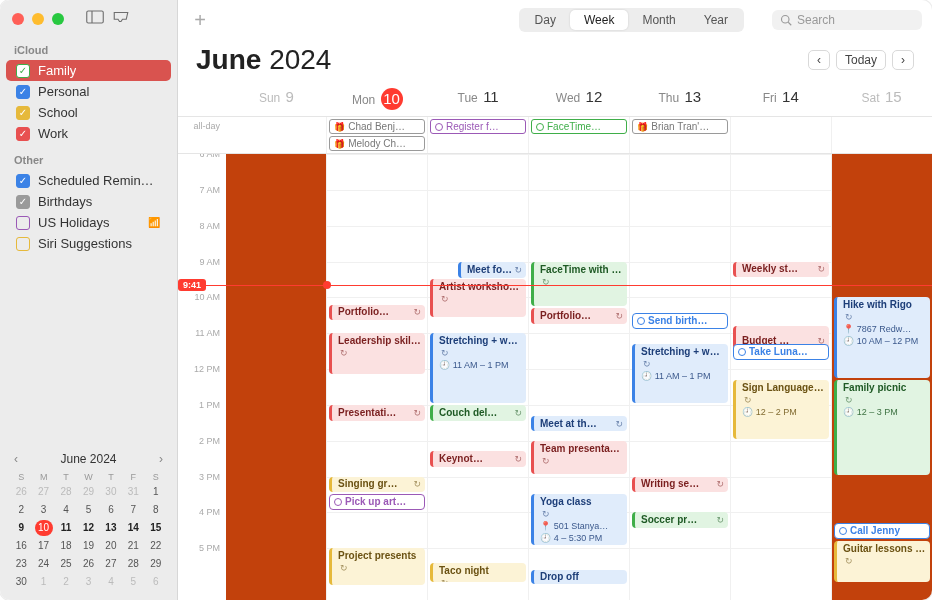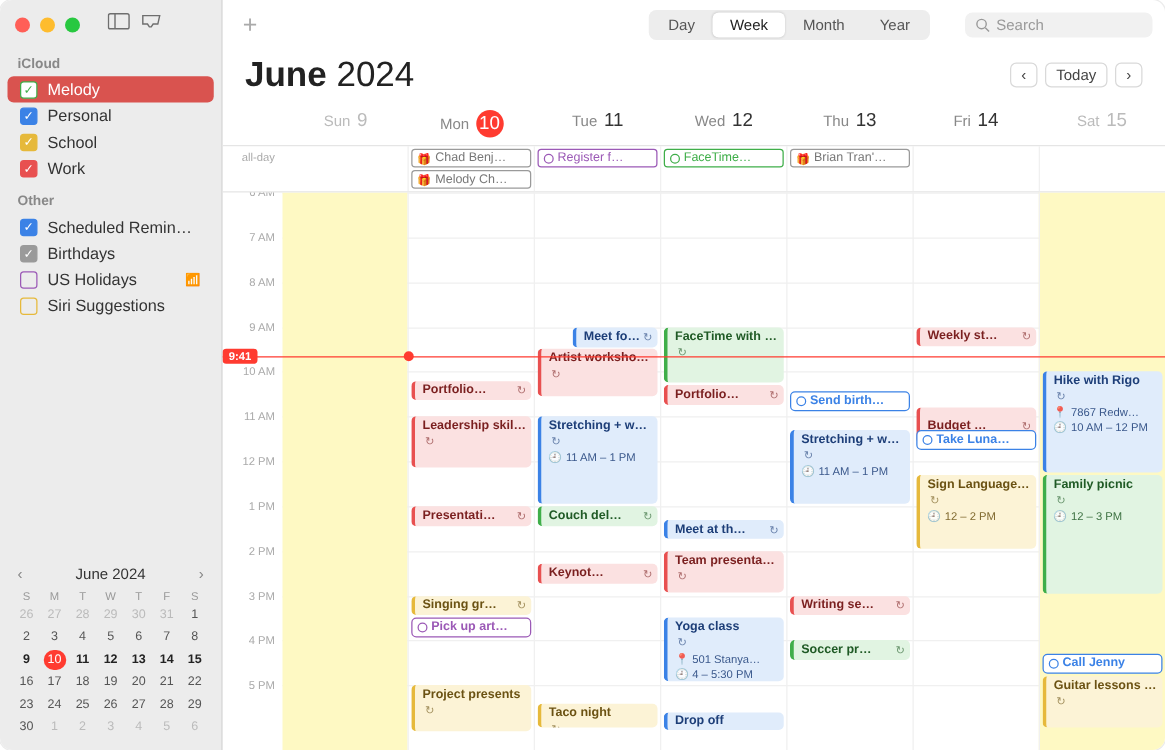--- a/index.html
+++ b/index.html
@@ -62,21 +62,21 @@
   .pill { font-size: 10px; border: 1px solid; border-radius: 3px; padding: 1px 4px; white-space: nowrap; overflow: hidden; text-overflow: ellipsis; background: #fff; display: flex; align-items: center; gap: 3px; }
   .pill .ring { width: 8px; height: 8px; border: 1.5px solid; border-radius: 50%; flex-shrink: 0; }
 
   .grid-wrap { flex: 1; position: relative; overflow: hidden; }
   .grid { display: flex; height: 100%; }
   .hours { width: 48px; position: relative; }
   .hour-label { position: absolute; right: 6px; font-size: 9px; color: #aaa; transform: translateY(-50%); }
   .cols { flex: 1; display: flex; position: relative; }
   .col { flex: 1; border-left: 1px solid #f0f0f0; position: relative; }
   .col:first-child { border-left: none; }
-  .col.wknd { background: #fef9c3; }
+  .col.wknd { background: #c2410c; }
   .hline { position: absolute; left: 48px; right: 0; border-top: 1px solid #f0f0f0; }
   .nowline { position: absolute; left: 0; right: 0; height: 0; border-top: 1.5px solid #ff3b30; z-index: 5; }
   .nowlabel { position: absolute; left: 0; background: #ff3b30; color: #fff; font-size: 9px; font-weight: 600; padding: 1px 5px; border-radius: 3px; transform: translateY(-50%); z-index: 6; }
   .nowdot { position: absolute; width: 8px; height: 8px; background: #ff3b30; border-radius: 50%; transform: translate(-50%, -50%); z-index: 6; }
 
   .event { position: absolute; left: 2px; right: 2px; border-radius: 4px; font-size: 10px; line-height: 12px; padding: 2px 4px 2px 6px; overflow: hidden; border-left: 3px solid; }
   .event .t { font-weight: 600; display: block; white-space: nowrap; overflow: hidden; text-overflow: ellipsis; }
   .event .sub { font-size: 9px; opacity: .85; display: flex; align-items: center; gap: 2px; }
   .event.short { white-space: nowrap; display: flex; align-items: center; }
   .event.short .t { flex: 1; }
@@ -111,21 +111,21 @@
             </svg></span>
         <span><svg viewBox="0 0 24 18">
               <path d="M3 3h18l-2 9h-5l-2 3h-2l-2-3H3z" fill="none" stroke="currentColor" stroke-width="1.5"></path>
             </svg></span>
       </div>
     </div>
     <div id="cal-sections">
         <div class="section-label">iCloud</div>
         <div class="cal-item sel">
           <div class="chk" style="border-color: rgb(63, 174, 73); background: rgb(255, 255, 255); color: rgb(63, 174, 73);">✓</div>
-          <span class="label">Melody</span>
+          <span class="label">Family</span>
         </div>
         <div class="cal-item">
           <div class="chk" style="border-color: rgb(59, 130, 230); background: rgb(59, 130, 230); color: rgb(255, 255, 255);">✓</div>
           <span class="label">Personal</span>
         </div>
         <div class="cal-item">
           <div class="chk" style="border-color: rgb(230, 185, 59); background: rgb(230, 185, 59); color: rgb(255, 255, 255);">✓</div>
           <span class="label">School</span>
         </div>
         <div class="cal-item">

